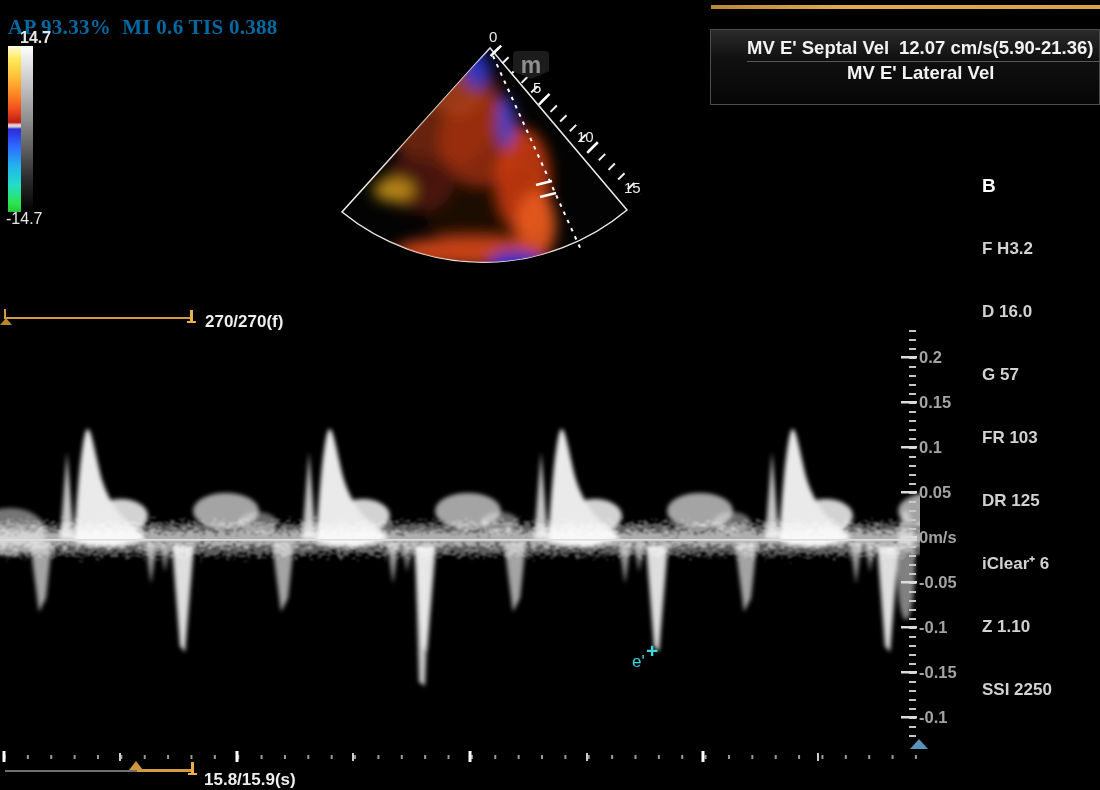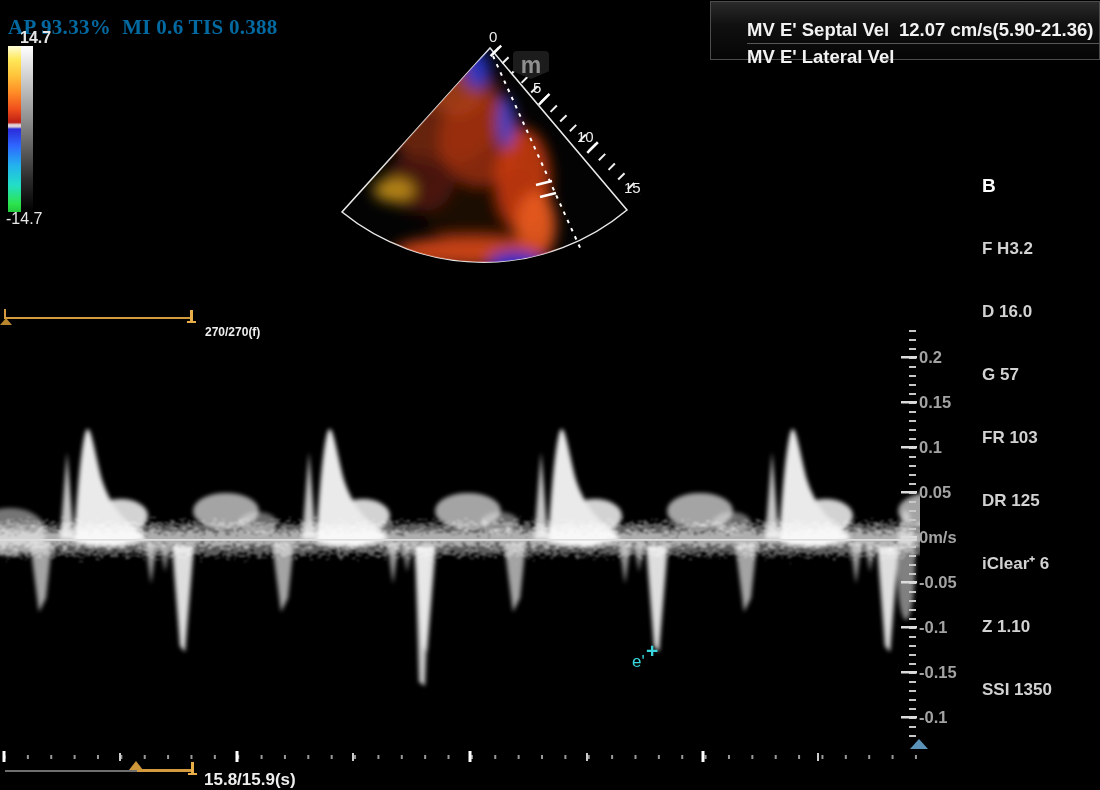--- a/index.html
+++ b/index.html
@@ -24,39 +24,39 @@
   #mlogo { left:513px; top:51px; width:36px; height:28px; background:#1c1c1c;
     clip-path:polygon(0 0,100% 0,100% 72%,50% 100%,0 72%); border-radius:4px;
     display:flex; align-items:center; justify-content:center;
     color:#8f8f8f; font-size:23px; font-weight:bold; line-height:1; }
 
   .depth-label { font-size:15px; color:#ececec; }
 
   
   #meas-accent { left:711px; top:5px; width:389px; height:3.5px;
     background:linear-gradient(90deg,#b98832,#e2ab4e 35%,#d9a243); }
-  #meas-box { left:710px; top:1px; width:390px; height:59px;
+  #meas-box { left:710px; top:29px; width:390px; height:76px;
     border:1px solid #4c4c4c; background:linear-gradient(#2a2a2a,#101010 40%,#060606);
-    padding:15px 0 0 36px; }
+    padding:5px 0 0 36px; }
   .meas-row { display:flex; height:26px; align-items:center; font-size:18.5px; font-weight:bold; color:#f2f2f2; }
-  .meas-row + .meas-row { border-top:1px solid #585858; }
+  .meas-row + .meas-row { border-top:1px solid #585858;flex-direction:column; }
   .meas-label { width:152px; }
 
   
   #params { left:982px; top:91px; width:118px; font-size:17px; font-weight:bold; color:#d2d2d2; line-height:21px; white-space:pre; }
   .sec-title { font-size:19px; color:#ffffff; }
 
   
   #cine-line { left:5px; top:317px; width:188px; height:2px; background:#d39a3e; }
   #cine-stem { left:4px; top:309px; width:2px; height:10px; background:#d39a3e; }
   #cine-tri  { left:0px; top:318px; width:0; height:0;
     border-left:6px solid transparent; border-right:6px solid transparent; border-bottom:7px solid #b8862e; }
   #cine-ibar { left:190px; top:310px; width:3px; height:13px; background:#e8ae4a; }
   #cine-ibase{ left:187px; top:321px; width:9px; height:2px; background:#e8ae4a; }
-  #cine-text { left:205px; top:325px; font-size:12px; font-weight:bold; color:#eeeeee; }
+  #cine-text { left:205px; top:312px; font-size:17px; font-weight:bold; color:#eeeeee; }
 
   
   #spectrum { left:0; top:330px; width:920px; height:420px; }
   #sector   { left:330px; top:22px; width:330px; height:270px; }
   #vaxis    { left:880px; top:325px; width:70px; height:430px; }
 
   .vlabel { left:919px; font-size:16.5px; font-weight:bold; color:#a3a3a3; }
 
   #base-tri { left:910px; top:739px; width:0; height:0;
     border-left:9px solid transparent; border-right:9px solid transparent; border-bottom:10px solid #5b93b8; }
@@ -139,21 +139,21 @@
 <div class="abs" id="params">
   <div class="sec">
     <div class="sec-title">B</div>
     <div>F H3.2</div>
     <div>D 16.0</div>
     <div>G 57</div>
     <div>FR 103</div>
     <div>DR 125</div>
     <div>iClear⁺ 6</div>
     <div>Z 1.10</div>
-    <div>SSI 1350</div>
+    <div>SSI 2250</div>
   </div>
   
   
 </div>
 
 <div class="abs" id="cine-tri"></div>
 <div class="abs" id="cine-stem"></div>
 <div class="abs" id="cine-line"></div>
 <div class="abs" id="cine-ibar"></div>
 <div class="abs" id="cine-ibase"></div>

